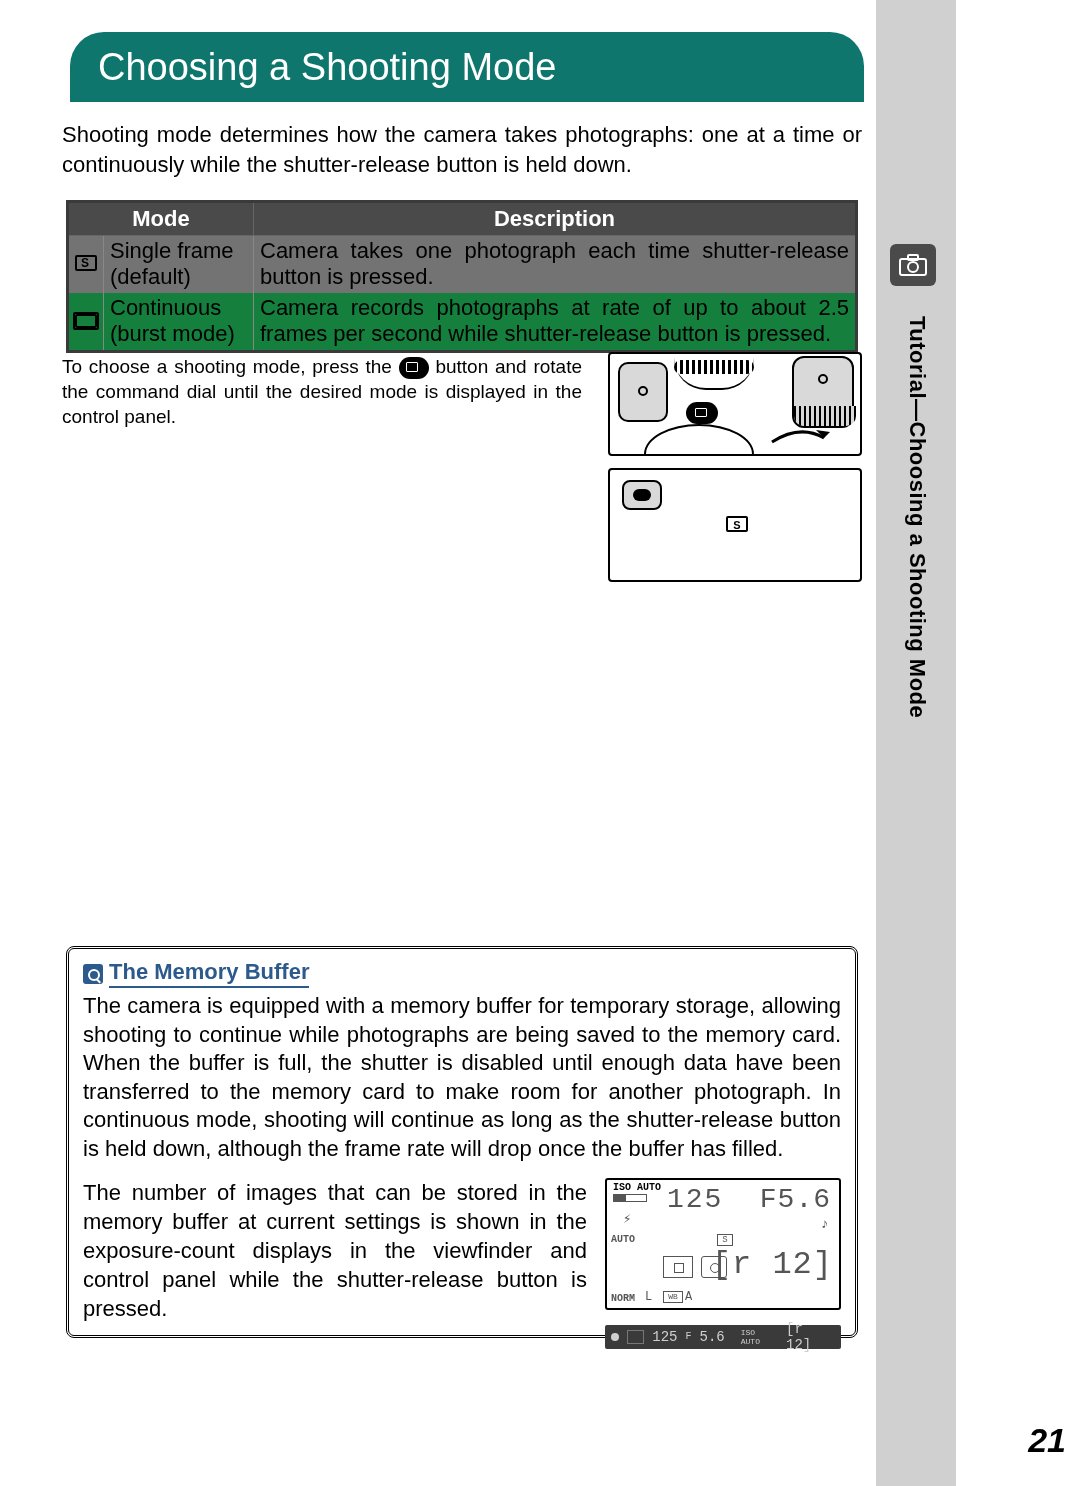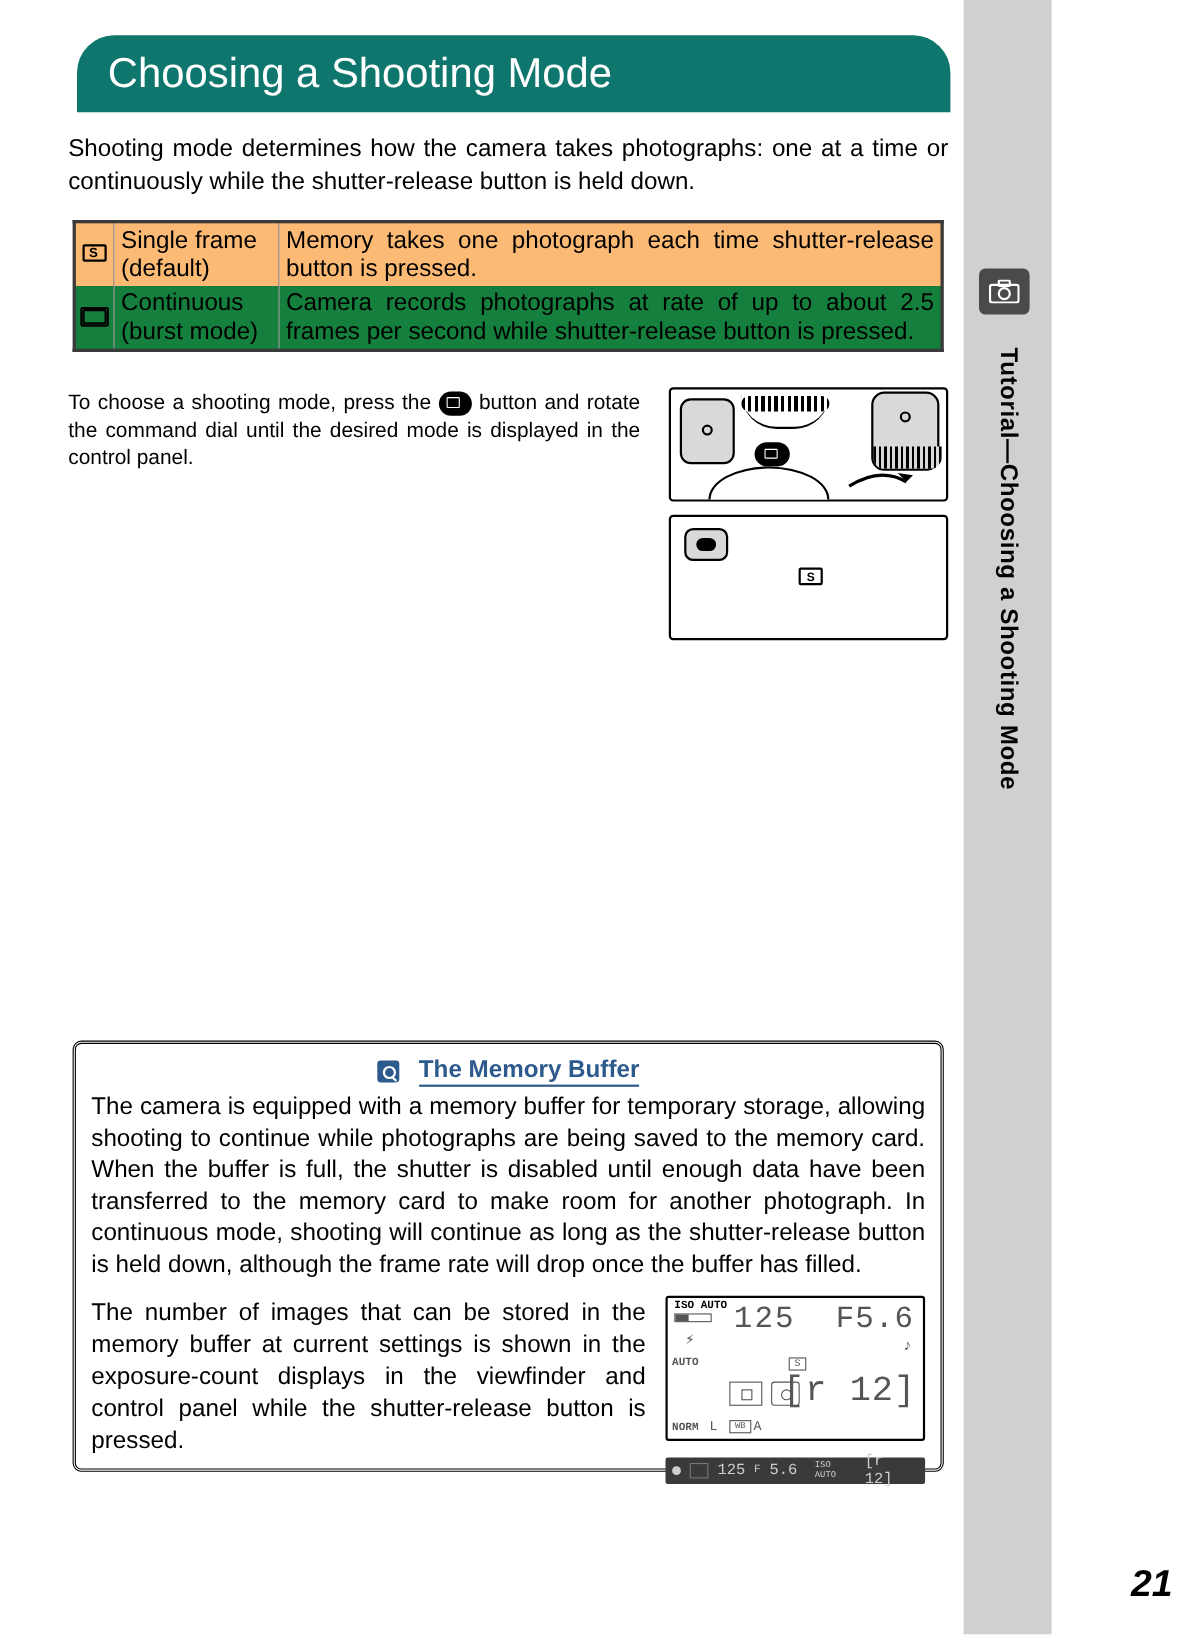--- a/index.html
+++ b/index.html
@@ -9,21 +9,21 @@
   .sidebar { position: absolute; left: 876px; top: 0; width: 80px; height: 1486px; background: #d0d0d0; }
   
   .header-pill { position: absolute; left: 8px; top: 32px; width: 794px; height: 70px; background: #0f766e; border-top-left-radius: 34px; border-top-right-radius: 34px; display: flex; align-items: center; padding-left: 28px; }
   .header-pill span { color: #fff; font-size: 38px; font-weight: 400; }
   
   .intro { position: absolute; left: 0; top: 120px; width: 800px; font-size: 22px; line-height: 1.35; text-align: justify; }
   
   .tbl { position: absolute; left: 4px; top: 200px; width: 792px; border: 3px solid #3a3a3a; border-collapse: collapse; }
   .tbl th { background: #4a4a4a; color: #fff; font-weight: 700; font-size: 22px; padding: 3px 6px; border: 1px solid #666; }
   .tbl td { font-size: 22px; padding: 2px 6px; vertical-align: middle; border-left: 1px solid #888; border-right: 1px solid #888; line-height: 1.2; text-align: justify; }
-  .tbl .row1 td { background: #fdba74; }
+  .tbl .row1 td { background: #737373; }
   .tbl .row2 td { background: #15803d; }
   .icon-cell { width: 32px; text-align: center; padding: 0; }
   .mode-cell { width: 150px; text-align: center; }
   .mode-icon { display: inline-block; width: 22px; height: 16px; border: 2px solid #000; border-radius: 2px; position: relative; font-size: 12px; line-height: 14px; font-weight: 700; }
   .mode-icon.single::after { content: "S"; position: absolute; left: 4px; top: -1px; }
   .mode-icon.cont { width: 22px; height: 14px; }
   .mode-icon.cont::before { content: ""; position: absolute; left: -4px; top: -4px; width: 22px; height: 14px; border: 2px solid #000; border-radius: 2px; background: transparent; }
   
   .instr { position: absolute; left: 0; top: 354px; width: 520px; font-size: 19px; line-height: 1.32; text-align: justify; }
   .btn-inline { display: inline-block; width: 30px; height: 22px; background: #000; border-radius: 11px; vertical-align: middle; position: relative; }
@@ -42,21 +42,21 @@
   .cam-top .arrow svg { width: 60px; height: 18px; }
   .cam-top .pill-btn { position: absolute; left: 76px; top: 48px; width: 32px; height: 22px; background: #000; border-radius: 11px; }
   .cam-top .pill-btn::after { content:""; position:absolute; left:9px; top:6px; width:10px; height:7px; border:1.5px solid #fff; border-radius:1px; }
   .cam-top .lens-cut { position: absolute; left: 34px; bottom: -30px; width: 110px; height: 60px; border: 2px solid #000; border-radius: 50%; background: #fff; }
   .diagram .lcd { position: absolute; left: 0; top: 116px; width: 254px; height: 114px; border: 2.5px solid #000; border-radius: 4px; background: #fff; }
   .lcd .small-btn { position: absolute; left: 12px; top: 10px; width: 40px; height: 30px; border: 2px solid #000; border-radius: 8px; background: #d9d9d9; }
   .lcd .small-btn .bb { position: absolute; left: 9px; top: 7px; width: 18px; height: 12px; background: #000; border-radius: 6px; }
   .lcd .s-ind { position: absolute; left: 116px; top: 46px; width: 22px; height: 16px; border: 2px solid #000; border-radius: 2px; font-size: 11px; line-height: 14px; text-align: center; font-weight: 700; }
   
   .note { position: absolute; left: 4px; top: 946px; width: 792px; border: 3px double #000; border-radius: 8px; padding: 10px 14px 12px; }
-  .note-title-row { display: flex; align-items: center; gap: 18px; margin-bottom: 4px; justify-content: center; }
+  .note-title-row { display: flex; align-items: center; gap: 6px; margin-bottom: 4px; }
   .note-icon { width: 20px; height: 20px; background: #2c5a8c; border-radius: 3px; position: relative; flex: 0 0 20px; }
   .note-icon::after { content: ""; position: absolute; left: 5px; top: 5px; width: 8px; height: 8px; border: 2px solid #fff; border-radius: 50%; }
   .note-icon::before { content: ""; position: absolute; right: 2px; bottom: 2px; width: 5px; height: 2px; background: #fff; transform: rotate(45deg); }
   .note-title { color: #2c5a8c; font-weight: 700; font-size: 22px; border-bottom: 2px solid #2c5a8c; padding-bottom: 1px; }
   .note-body { font-size: 22px; line-height: 1.3; text-align: justify; }
   .note-row2 { display: flex; gap: 18px; margin-top: 14px; }
   .note-row2 .txt { flex: 1; font-size: 22px; line-height: 1.32; text-align: justify; }
   .lcd-panel { flex: 0 0 236px; height: 132px; border: 2px solid #000; border-radius: 3px; background: #fff; position: relative; font-family: "Courier New", monospace; }
   .lcd-panel .iso { position:absolute; left:6px; top:2px; font-size:10px; font-weight:700; }
   .lcd-panel .bar { position:absolute; left:6px; top:14px; width:34px; height:8px; border:1.5px solid #555; }
@@ -94,27 +94,31 @@
   <div class="content">
 
     <div class="header-pill">
       <span>Choosing a Shooting Mode</span>
     </div>
 
     <p class="intro">Shooting mode determines how the camera takes photographs: one at a time or continuously while the shutter-release button is held down.</p>
 
     <table class="tbl">
       <tbody>
+          <tr>
+        <th colspan="2">Mode</th>
+        <th>Description</th>
+      </tr>
       <tr class="row1">
         <td class="icon-cell"><span class="mode-icon single"></span></td>
         <td class="mode-cell">
           <span>Single frame</span><br>
           <span>(default)</span>
         </td>
-        <td>Memory takes one photograph each time shutter-release button is pressed.</td>
+        <td>Camera takes one photograph each time shutter-release button is pressed.</td>
       </tr>
       <tr class="row2">
         <td class="icon-cell"><span class="mode-icon cont"></span></td>
         <td class="mode-cell">
           <span>Continuous</span><br>
           <span>(burst mode)</span>
         </td>
         <td>Camera records photographs at rate of up to about 2.5 frames per second while shutter-release button is pressed.</td>
       </tr>
     </tbody>

